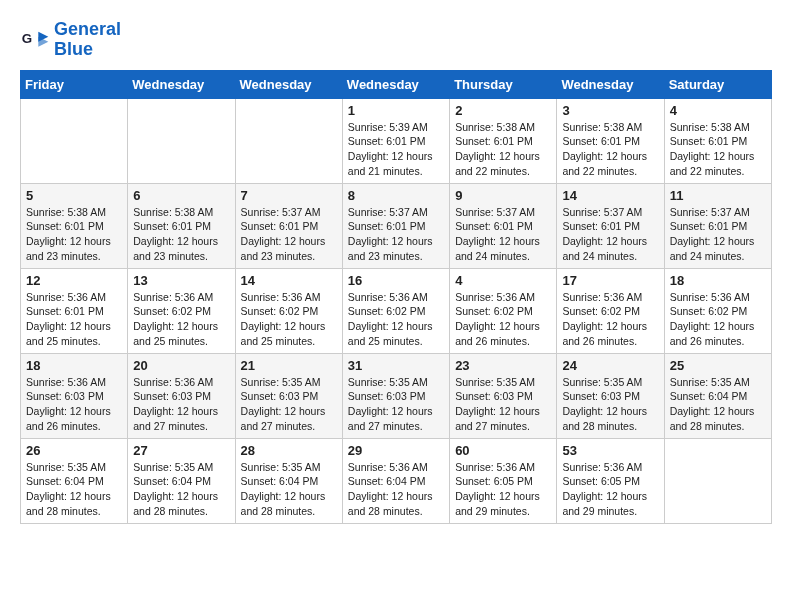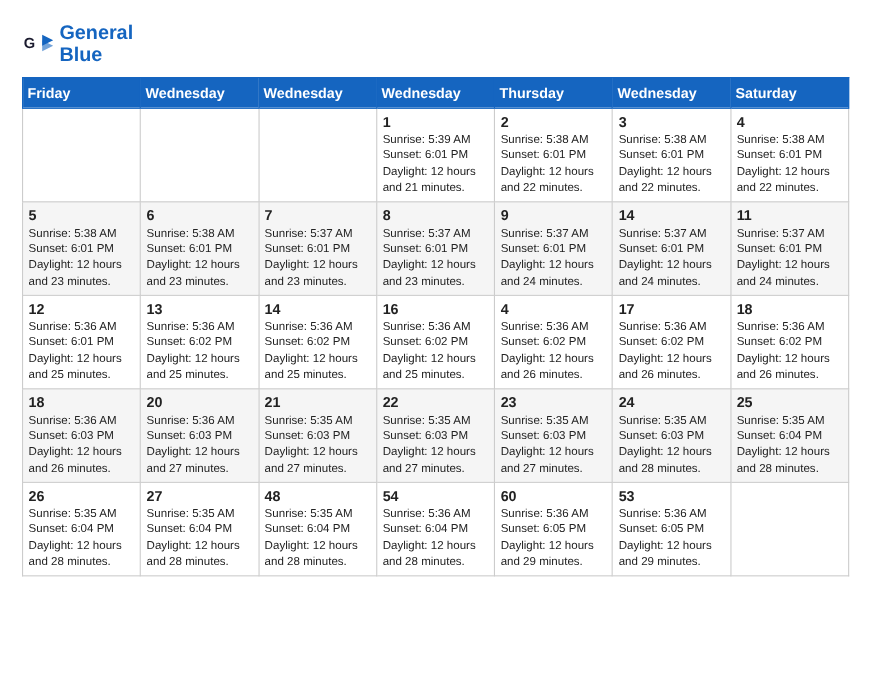--- a/index.html
+++ b/index.html
@@ -272,21 +272,21 @@
 and 27 minutes.</div>
         </td>
         <td>
           <span class="day-number">21</span>
           <div class="day-info" style="white-space: pre-line;">Sunrise: 5:35 AM
 Sunset: 6:03 PM
 Daylight: 12 hours
 and 27 minutes.</div>
         </td>
         <td>
-          <span class="day-number">22</span>
+          <span class="day-number">31</span>
           <div class="day-info" style="white-space: pre-line;">Sunrise: 5:35 AM
 Sunset: 6:03 PM
 Daylight: 12 hours
 and 27 minutes.</div>
         </td>
         <td>
           <span class="day-number">23</span>
           <div class="day-info" style="white-space: pre-line;">Sunrise: 5:35 AM
 Sunset: 6:03 PM
 Daylight: 12 hours
@@ -316,28 +316,28 @@
 and 28 minutes.</div>
         </td>
         <td>
           <span class="day-number">27</span>
           <div class="day-info" style="white-space: pre-line;">Sunrise: 5:35 AM
 Sunset: 6:04 PM
 Daylight: 12 hours
 and 28 minutes.</div>
         </td>
         <td>
-          <span class="day-number">48</span>
-          <div class="day-info" style="white-space: pre-line;">Sunrise: 5:35 AM
-Sunset: 6:04 PM
-Daylight: 12 hours
-and 28 minutes.</div>
-        </td>
-        <td>
-          <span class="day-number">54</span>
+          <span class="day-number">28</span>
+          <div class="day-info" style="white-space: pre-line;">Sunrise: 5:35 AM
+Sunset: 6:04 PM
+Daylight: 12 hours
+and 28 minutes.</div>
+        </td>
+        <td>
+          <span class="day-number">29</span>
           <div class="day-info" style="white-space: pre-line;">Sunrise: 5:36 AM
 Sunset: 6:04 PM
 Daylight: 12 hours
 and 28 minutes.</div>
         </td>
         <td>
           <span class="day-number">60</span>
           <div class="day-info" style="white-space: pre-line;">Sunrise: 5:36 AM
 Sunset: 6:05 PM
 Daylight: 12 hours

